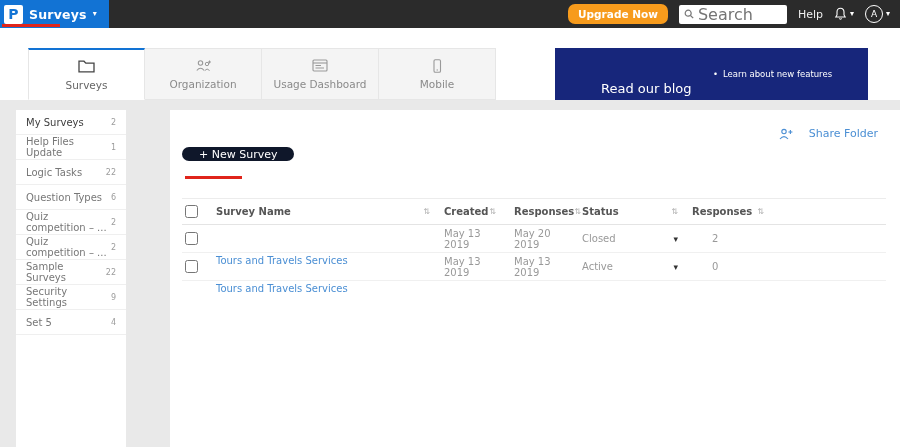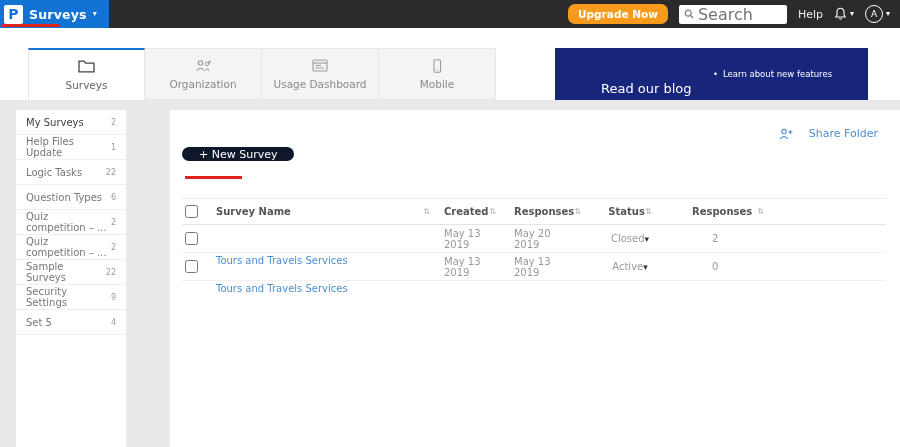--- a/index.html
+++ b/index.html
@@ -47,21 +47,21 @@
   .ann-newsurvey { position:absolute; left:15px; top:66px; width:57px; height:3px; background:#e0241b; }
 
   .table { position:absolute; left:12px; right:14px; top:88px; }
   .trow { display:flex; align-items:center; height:28px; border-bottom:1px solid #f0f0f0; font-size:10px; color:#999; }
   .trow.thead { height:27px; border-top:1px solid #ececec; border-bottom:1px solid #e4e4e4; color:#555; font-weight:bold; }
   .col-cb { width:34px; display:flex; align-items:center; padding-left:3px; }
   .col-cb input { width:13px; height:13px; margin:0; cursor:pointer; }
   .col-name { width:228px; display:flex; align-items:center; justify-content:space-between; padding-right:14px; }
   .col-created { width:70px; display:flex; align-items:center; justify-content:space-between; padding-right:18px; }
   .col-modified { width:68px; display:flex; align-items:center; justify-content:space-between; padding-right:4px; }
-  .col-status { width:110px; display:flex; align-items:center; justify-content:center; padding-right:14px; }
+  .col-status { width:110px; display:flex; align-items:center; justify-content:space-between; padding-right:14px; }
   .col-resp { width:82px; display:flex; align-items:center; justify-content:space-between; padding-right:10px; }
   .sort-ic { font-size:8px; color:#b0b0b0; font-weight:normal; cursor:pointer; }
   .survey-link { color:#4b8fd4; cursor:pointer;margin-top:44px; }
   .status-caret { color:#333; font-size:9px; cursor:pointer; }
   .resp-val { padding-left:20px; }
   svg { display:block; }
 </style>
 </head>
 <body>
 

